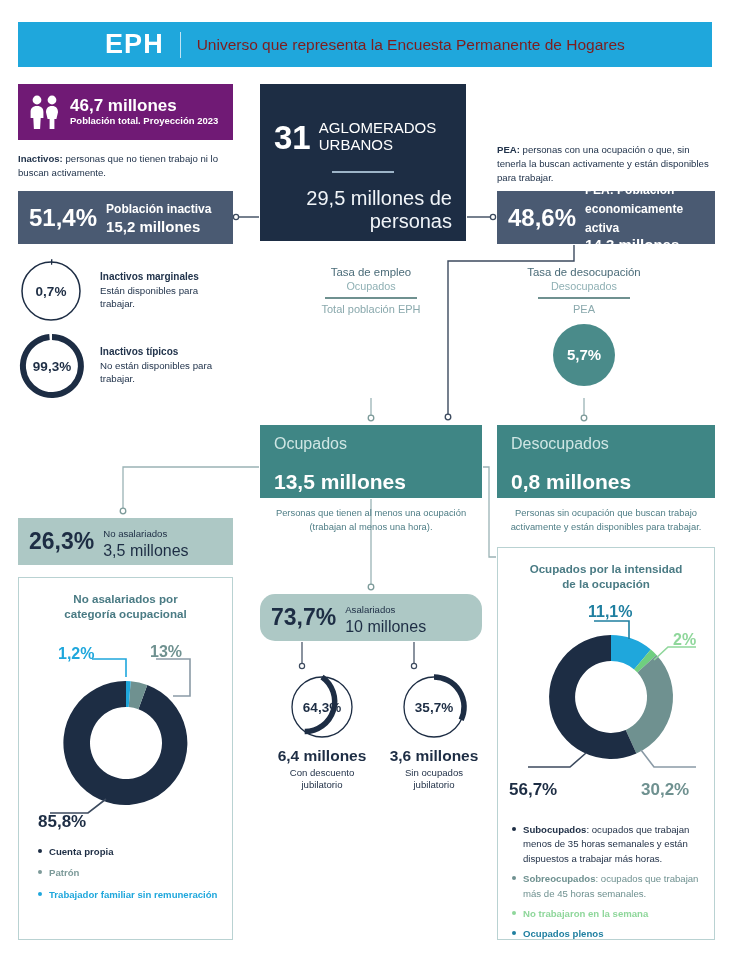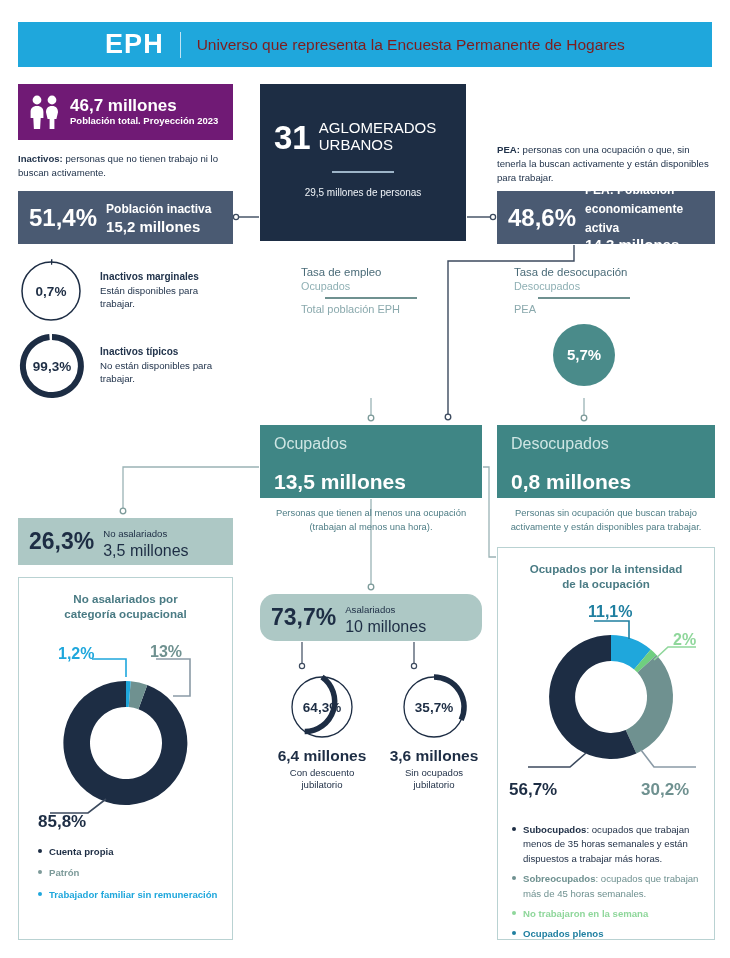--- a/index.html
+++ b/index.html
@@ -35,21 +35,21 @@
 
   
   #center-box{
     left:260px;top:84px;width:206px;height:157px;background:#1d2d44;
     color:#fff;box-sizing:border-box;padding:10px 14px;
   }
   #center-box .topline{display:flex;align-items:flex-end;margin-top:26px;}
   #center-num{font-size:33px;font-weight:bold;line-height:0.92;margin-right:8px;}
   #center-words{font-size:15px;font-weight:500;line-height:1.1;}
   #center-rule{width:62px;height:2px;background:#9db4c8;margin:18px auto 14px auto;}
-  #center-sub{font-size:10px;text-align:center;color:#f0f4f8;}
+  #center-sub{font-size:20px;text-align:right;color:#f0f4f8;}
 
   
   #inactivos-def{left:18px;top:152px;width:215px;font-size:9.6px;line-height:1.45;color:#22344c;}
   #pea-def{left:497px;top:143px;width:218px;font-size:9.6px;line-height:1.45;color:#22344c;}
   .def-b{font-weight:bold;}
 
   
   .slate-box{
     background:#4a5a72;color:#fff;box-sizing:border-box;
     display:flex;align-items:center;padding-left:11px;
@@ -64,21 +64,21 @@
   
   #ring-marginales{left:18px;top:258px;width:66px;height:66px;}
   #ring-tipicos{left:18px;top:332px;width:68px;height:68px;}
   .ring-label{font-size:13.5px;font-weight:bold;fill:#1d2d44;}
   .ring-text-block{font-size:9.7px;line-height:1.35;color:#22344c;}
   #marg-text{left:100px;top:270px;width:125px;}
   #tip-text{left:100px;top:345px;width:125px;}
   .rt-title{font-weight:bold;font-size:10px;}
 
   
-  .tasa{width:140px;}
+  .tasa{width:140px;text-align:center;}
   #tasa-empleo{left:301px;top:266px;}
   #tasa-desoc{left:514px;top:266px;}
   .tasa-t1{font-size:11.4px;color:#4a6b78;font-weight:500;line-height:1.2;}
   .tasa-t2{font-size:10.8px;color:#8fb0b4;line-height:1.25;}
   .tasa-rule{width:92px;height:1.6px;background:#6f9190;margin:4px auto 4px auto;}
   .tasa-t3{font-size:11px;color:#8aa9ad;}
   .tasa-circle{
     width:62px;height:62px;border-radius:50%;background:#4a8b8a;
     margin:9px auto 0 auto;display:flex;align-items:center;justify-content:center;
     color:#fff;font-size:15px;font-weight:bold;

